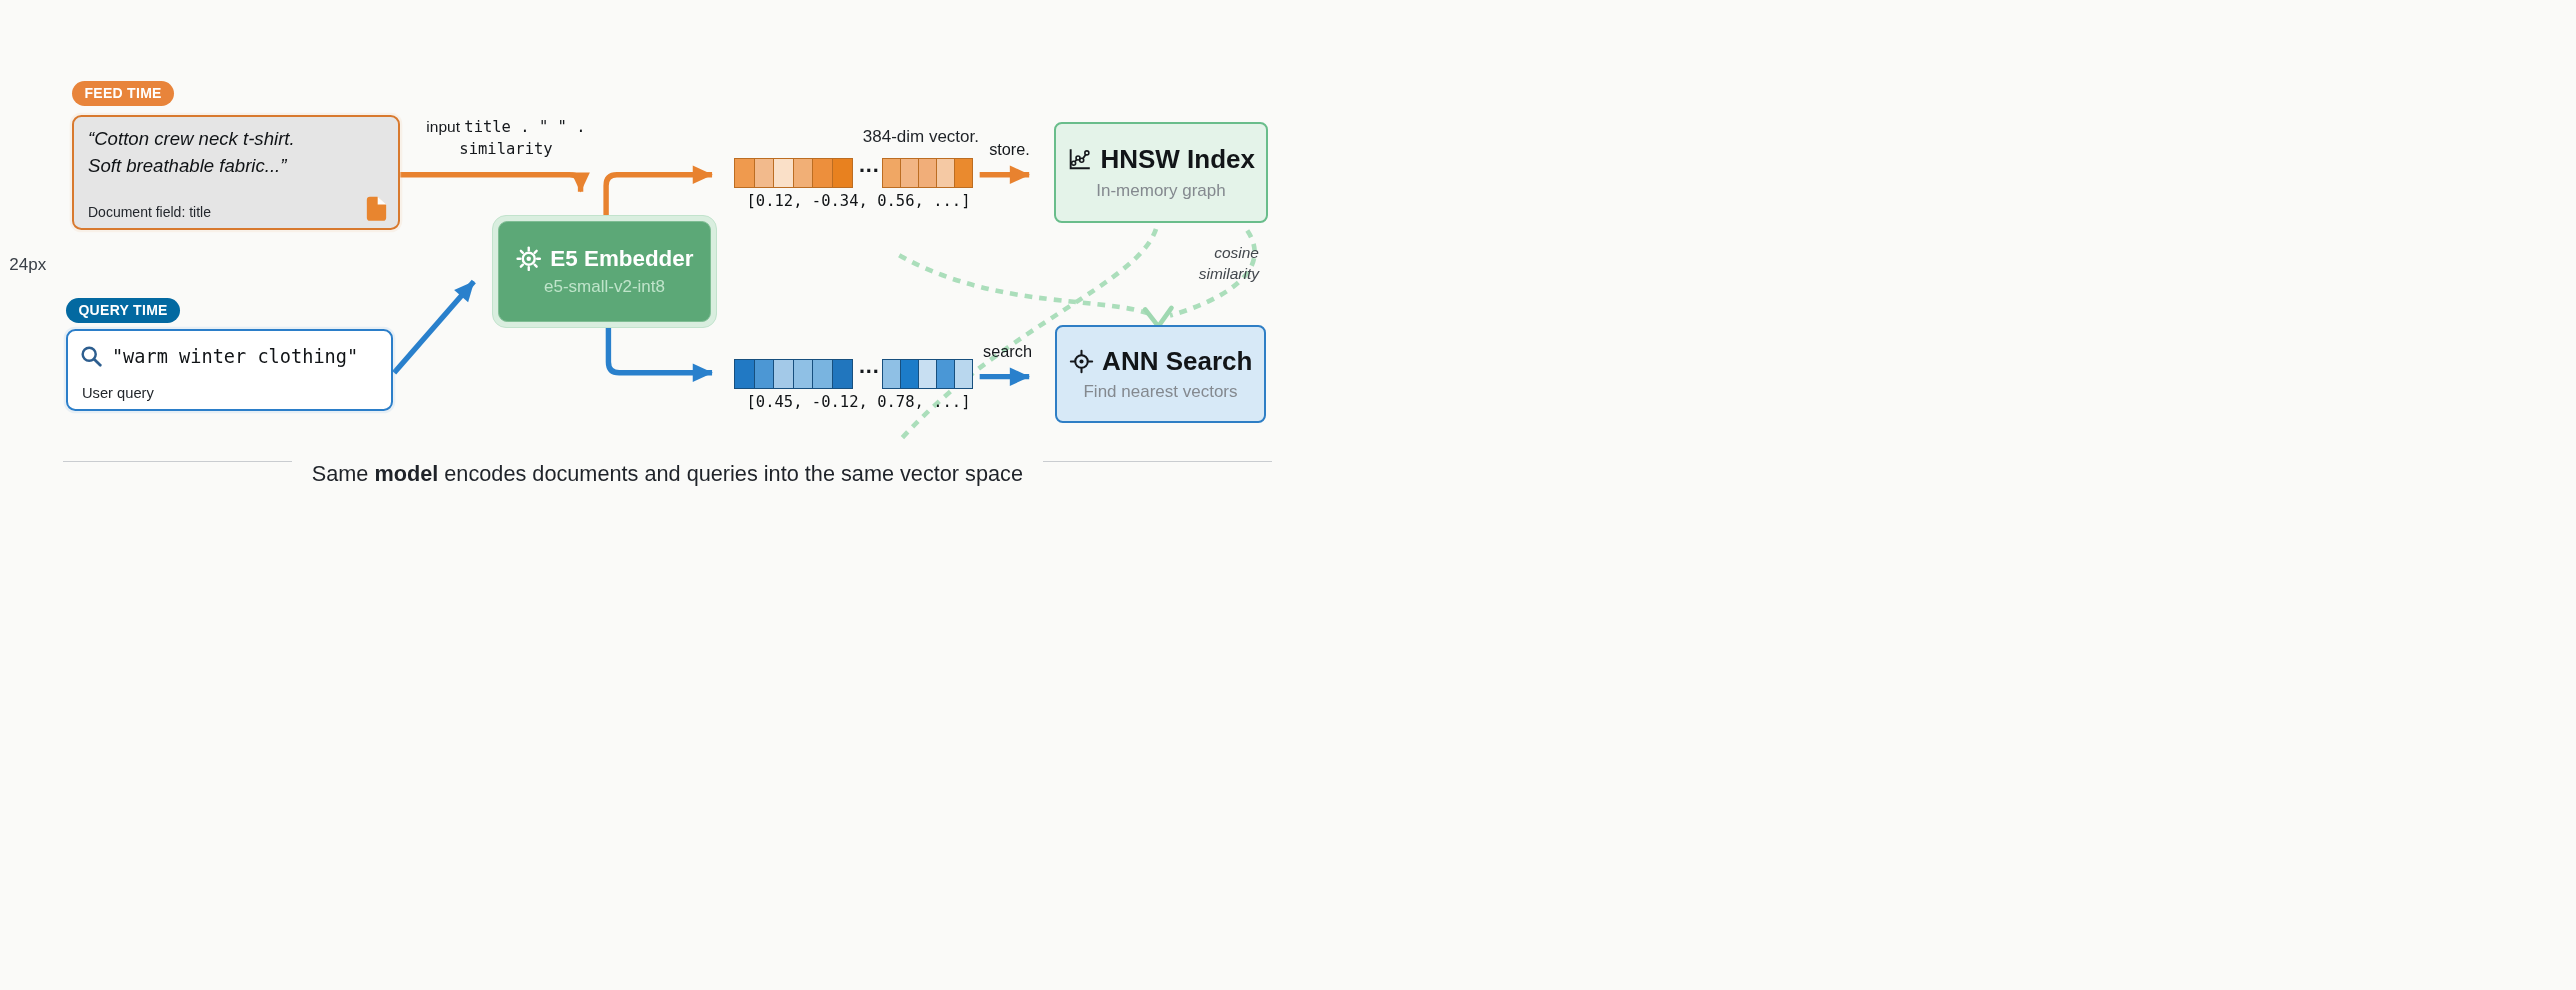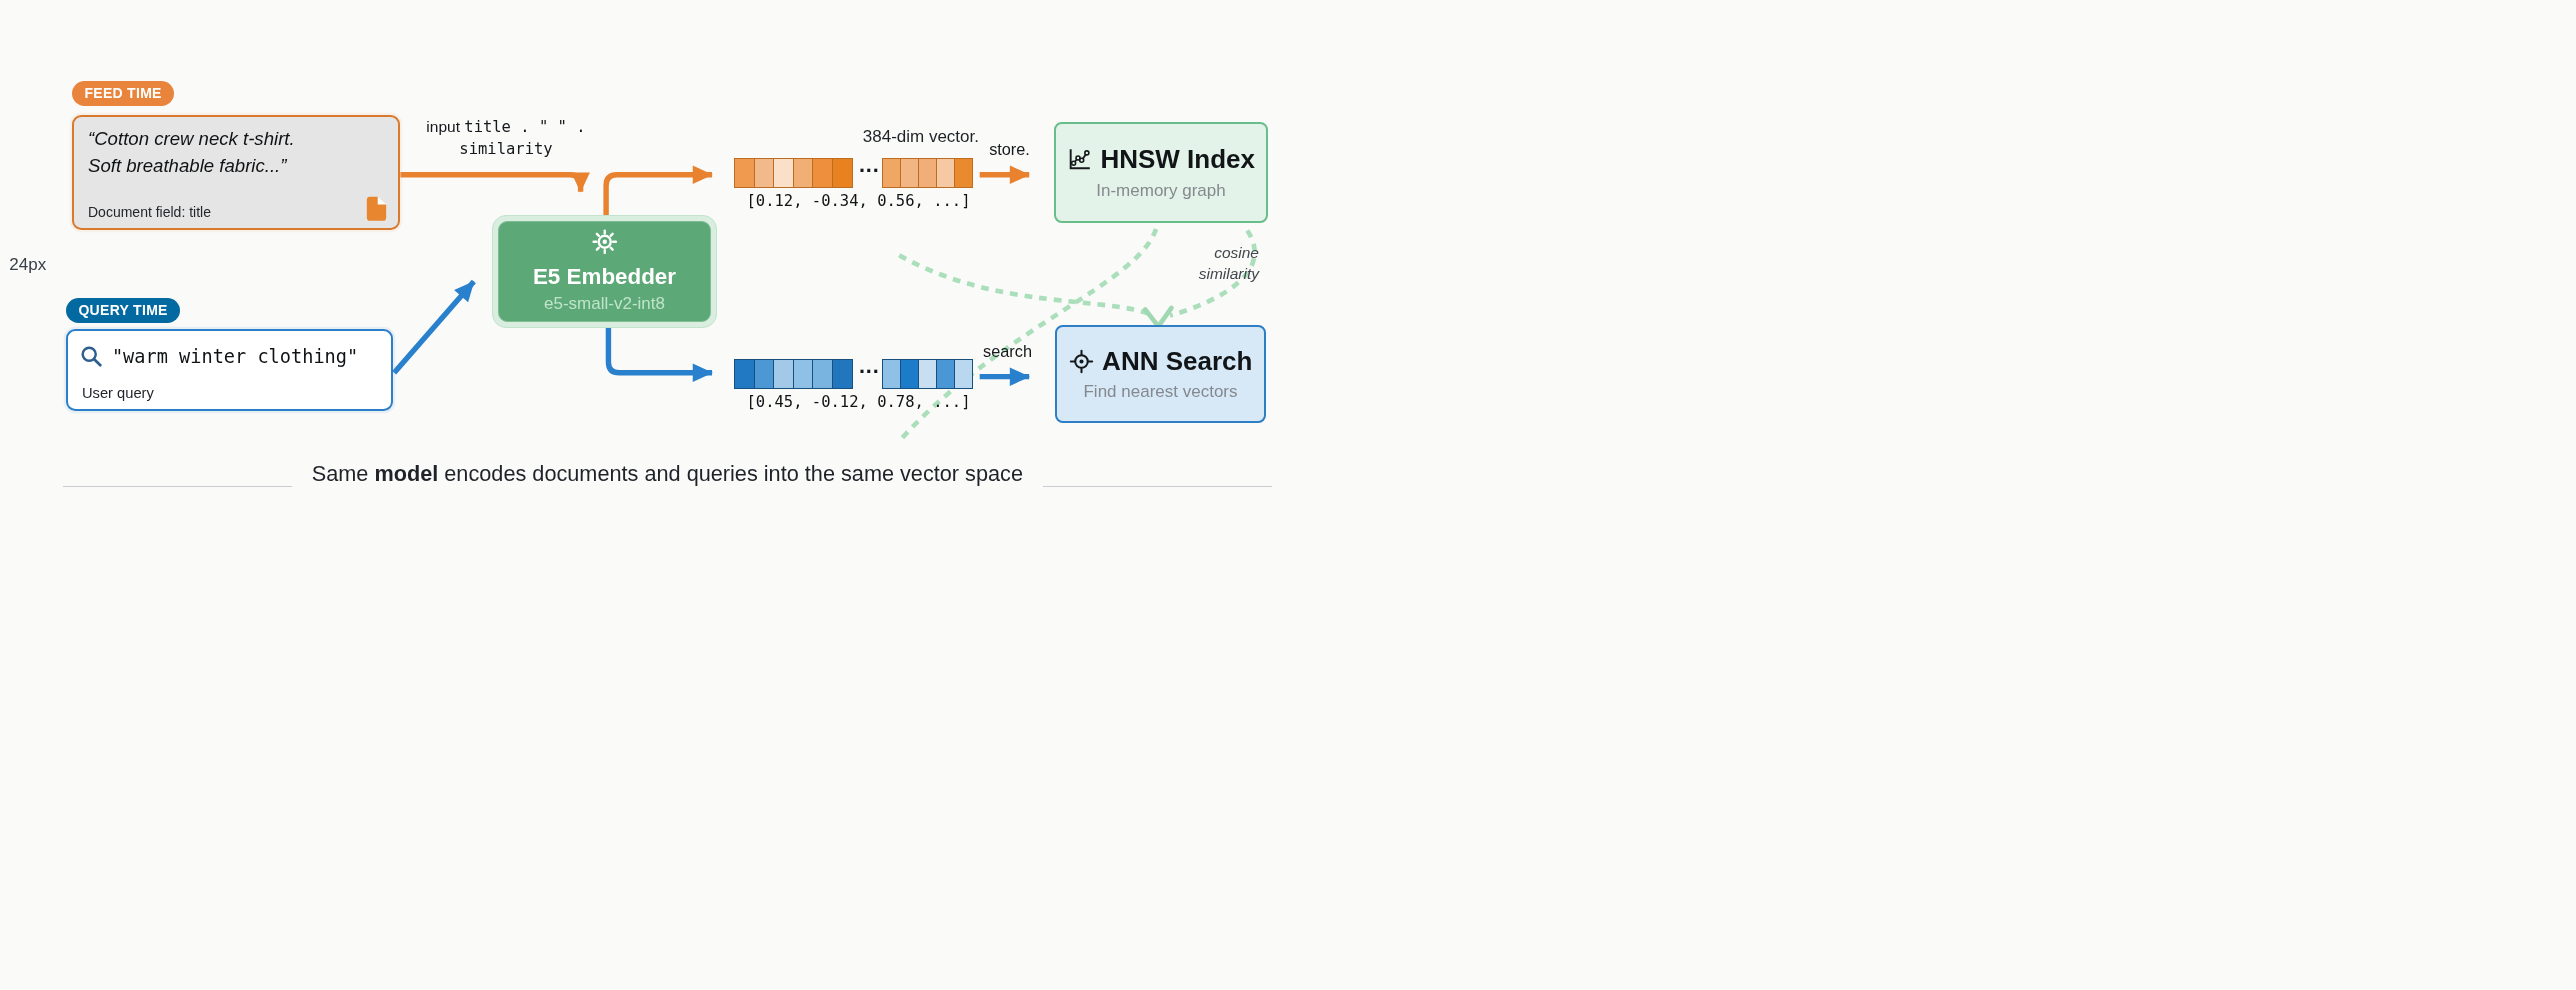--- a/index.html
+++ b/index.html
@@ -31,21 +31,21 @@
              border:2.3px solid #2B7EC9;border-radius:9.3px;box-sizing:border-box;
              box-shadow:0 0 0 2.3px rgba(130,180,230,.15);}
   .query-row{position:absolute;left:12.4px;top:14px;display:flex;align-items:center;gap:8.5px;}
   .query-text{font-size:18.6px;color:#101316;}
   .query-caption{position:absolute;left:14px;bottom:7.7px;font-size:14.7px;color:#23272C;}
 
   .embedder-outer{position:absolute;left:492px;top:215px;width:225px;height:113px;box-sizing:border-box;
                   background:#D9EEDF;border:1.5px solid #C2E3CD;border-radius:14px;padding:5.4px;}
   .embedder-inner{width:100%;height:100%;box-sizing:border-box;background:#5CA877;border:1.5px solid #7FBD94;
                   border-radius:9.3px;display:flex;flex-direction:column;align-items:center;justify-content:center;gap:4.6px;}
-  .emb-title-row{display:flex;align-items:center;gap:9.3px;color:#FFFFFF;font-weight:bold;font-size:22.4px;flex-direction:column;}
+  .emb-title-row{display:flex;align-items:center;gap:9.3px;color:#FFFFFF;font-weight:bold;font-size:22.4px;}
   .emb-sub{color:#BFE4CA;font-size:17px;}
 
   .vec{position:absolute;display:flex;border:1.5px solid;background:#fff;}
   .vec.orange{border-color:#BC6D22;}
   .vec.blue{border-color:#174F7E;}
   .vec .cell{width:18.6px;height:28px;}
   .vec.small .cell{width:17px;}
   .vec.orange .cell + .cell{border-left:1.5px solid #BC6D22;}
   .vec.blue .cell + .cell{border-left:1.5px solid #174F7E;}
 
@@ -61,21 +61,21 @@
             display:flex;flex-direction:column;align-items:center;justify-content:center;gap:5.4px;}
   .ann-box{position:absolute;left:1055px;top:325px;width:211px;height:98px;box-sizing:border-box;
            background:#D7E9F7;border:2.3px solid #2E7EC5;border-radius:7.7px;
            display:flex;flex-direction:column;align-items:center;justify-content:center;gap:5.4px;}
   .node-title-row{display:flex;align-items:center;gap:8.5px;font-size:26px;font-weight:bold;color:#121518;}
   .node-sub{font-size:17px;color:#84898F;}
 
   .cosine{position:absolute;left:1172px;top:243px;width:87px;text-align:right;
           font-style:italic;font-size:15.5px;line-height:1.35;color:#42474D;}
 
-  .footer{position:absolute;left:63px;right:16.3px;top:461px;display:flex;align-items:flex-end;gap:20px;}
+  .footer{position:absolute;left:63px;right:16.3px;top:461px;display:flex;align-items:flex-start;gap:20px;}
   .footer .rule{flex:1;border-top:1.5px solid #C9CCD0;height:0;}
   .footer .text{font-size:21.7px;color:#1F2329;white-space:nowrap;}
 
   .wires{position:absolute;left:0;top:0;z-index:0;}
 </style>
 </head>
 <body>
 
 <div class="canvas">
 

